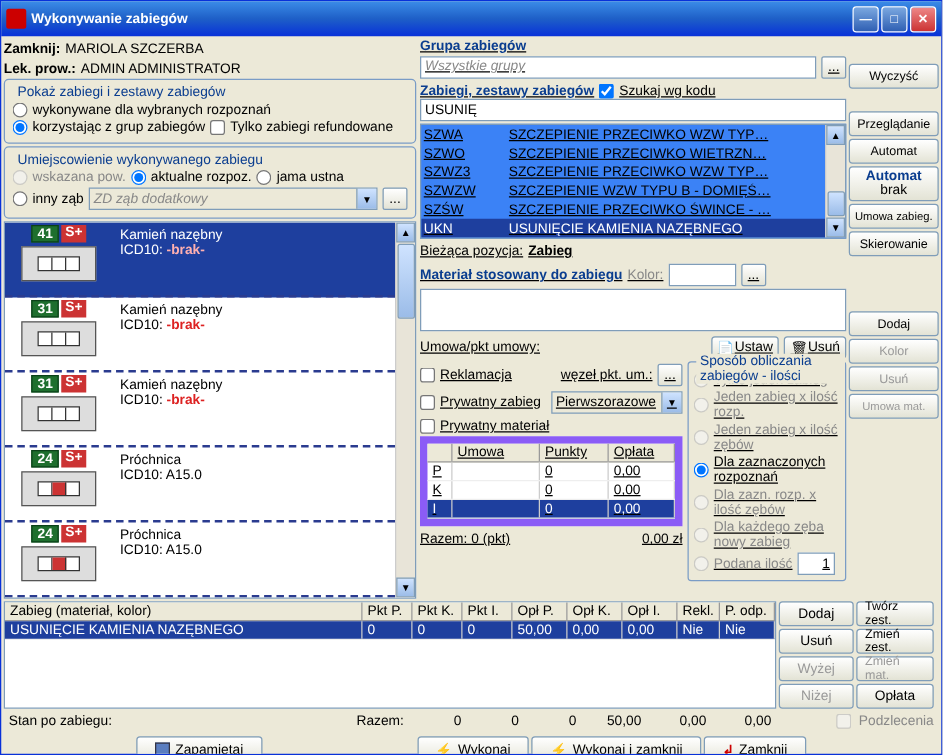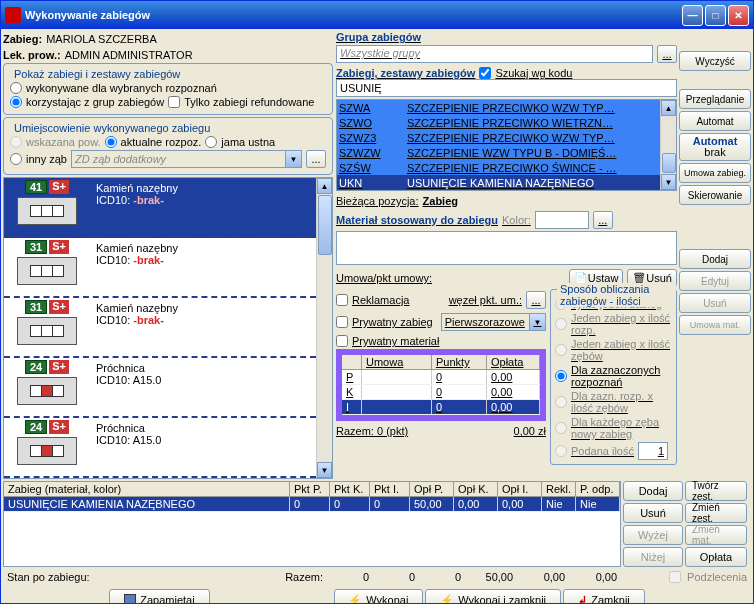--- a/index.html
+++ b/index.html
@@ -92,21 +92,21 @@
       <div class="tbbtn">□</div>
       <div class="tbbtn close">✕</div>
     </div>
   </div>
 
   <div class="content">
     <div class="top-area">
 
       <div class="left-col">
         <div class="row">
-          <span class="lbl bold">Zabieg:</span>
+          <span class="lbl bold">Zamknij:</span>
           <span>MARIOLA SZCZERBA</span>
         </div>
         <div class="row">
           <span class="lbl bold">Lek. prow.:</span>
           <span>ADMIN ADMINISTRATOR</span>
         </div>
 
         <div class="group">
           <div class="group-title">Pokaż zabiegi i zestawy zabiegów</div>
           <div class="row">
@@ -421,21 +421,21 @@
             <div class="vbtn">Przeglądanie</div>
             <div class="vbtn">Automat</div>
             <div class="vbtn two-line blue-text">
               <span>Automat</span>
                 <span style="color:#000;font-weight:normal">brak</span>
             </div>
             <div class="vbtn" style="font-size:9px">Umowa zabieg.</div>
             <div class="vbtn">Skierowanie</div>
             <div style="height:40px"></div>
             <div class="vbtn">Dodaj</div>
-            <div class="vbtn disabled-text">Edytuj</div>
+            <div class="vbtn disabled-text">Kolor</div>
             <div class="vbtn disabled-text">Usuń</div>
             <div class="vbtn disabled-text" style="font-size:9px">Umowa mat.</div>
           </div>
         </div>
       </div>
     </div>
 
     <div style="display:flex;gap:2px">
       <div class="bottom-grid" style="flex:1">
         <div class="table-head" id="bg-head">

